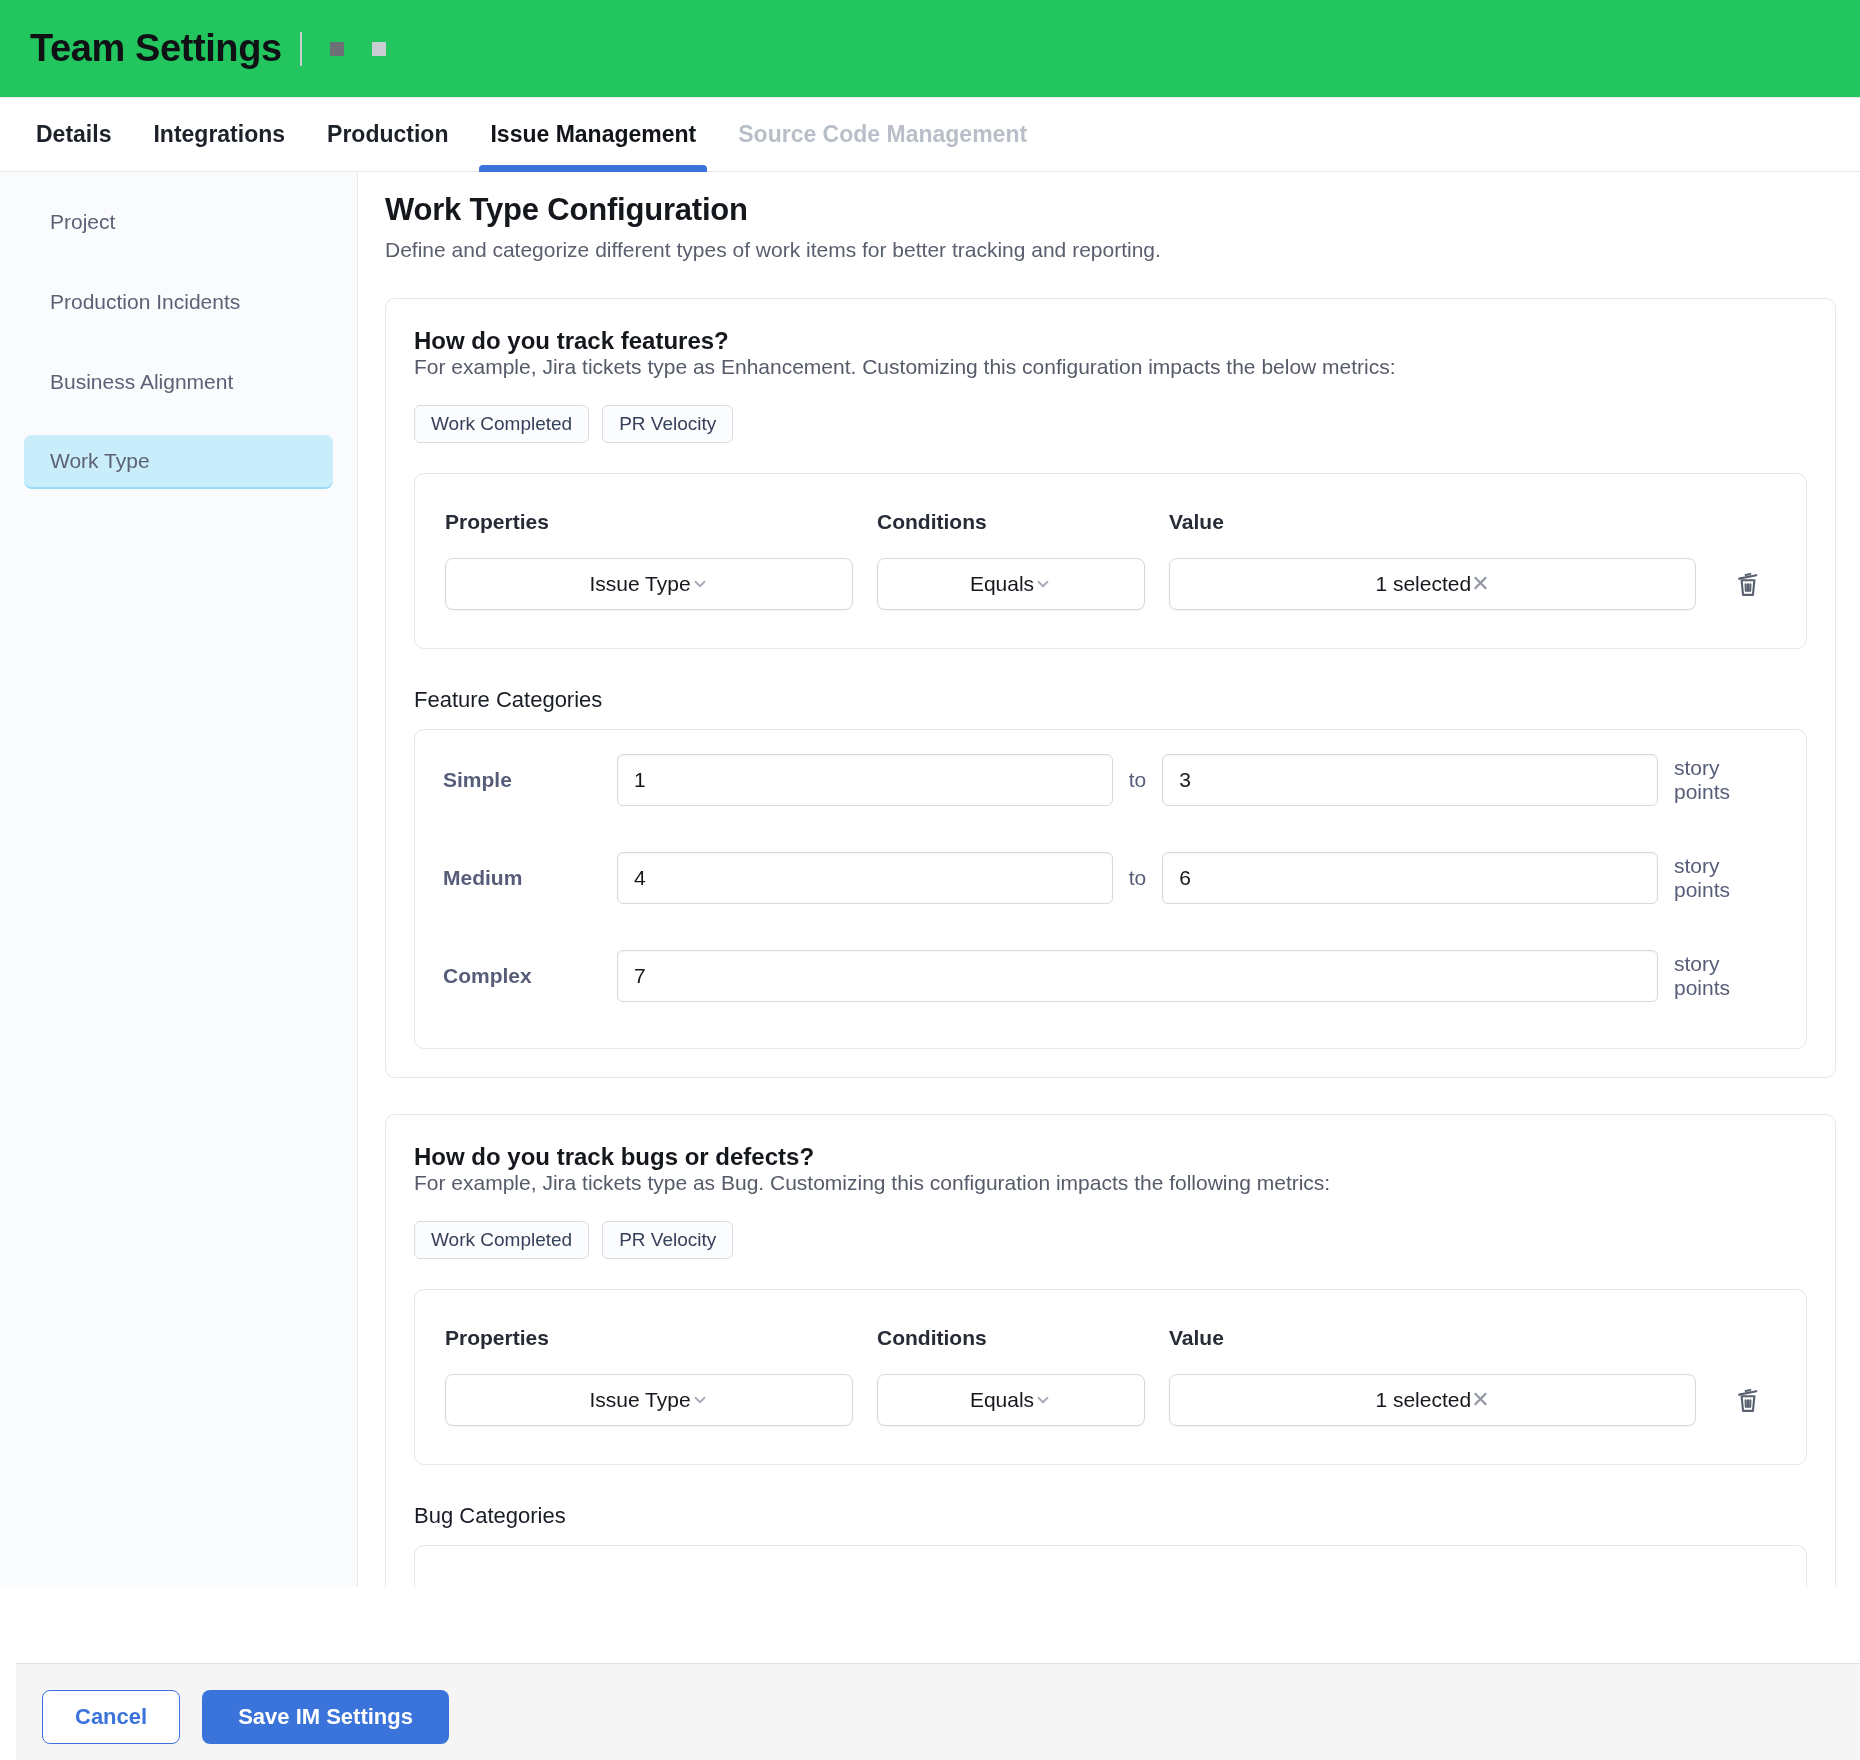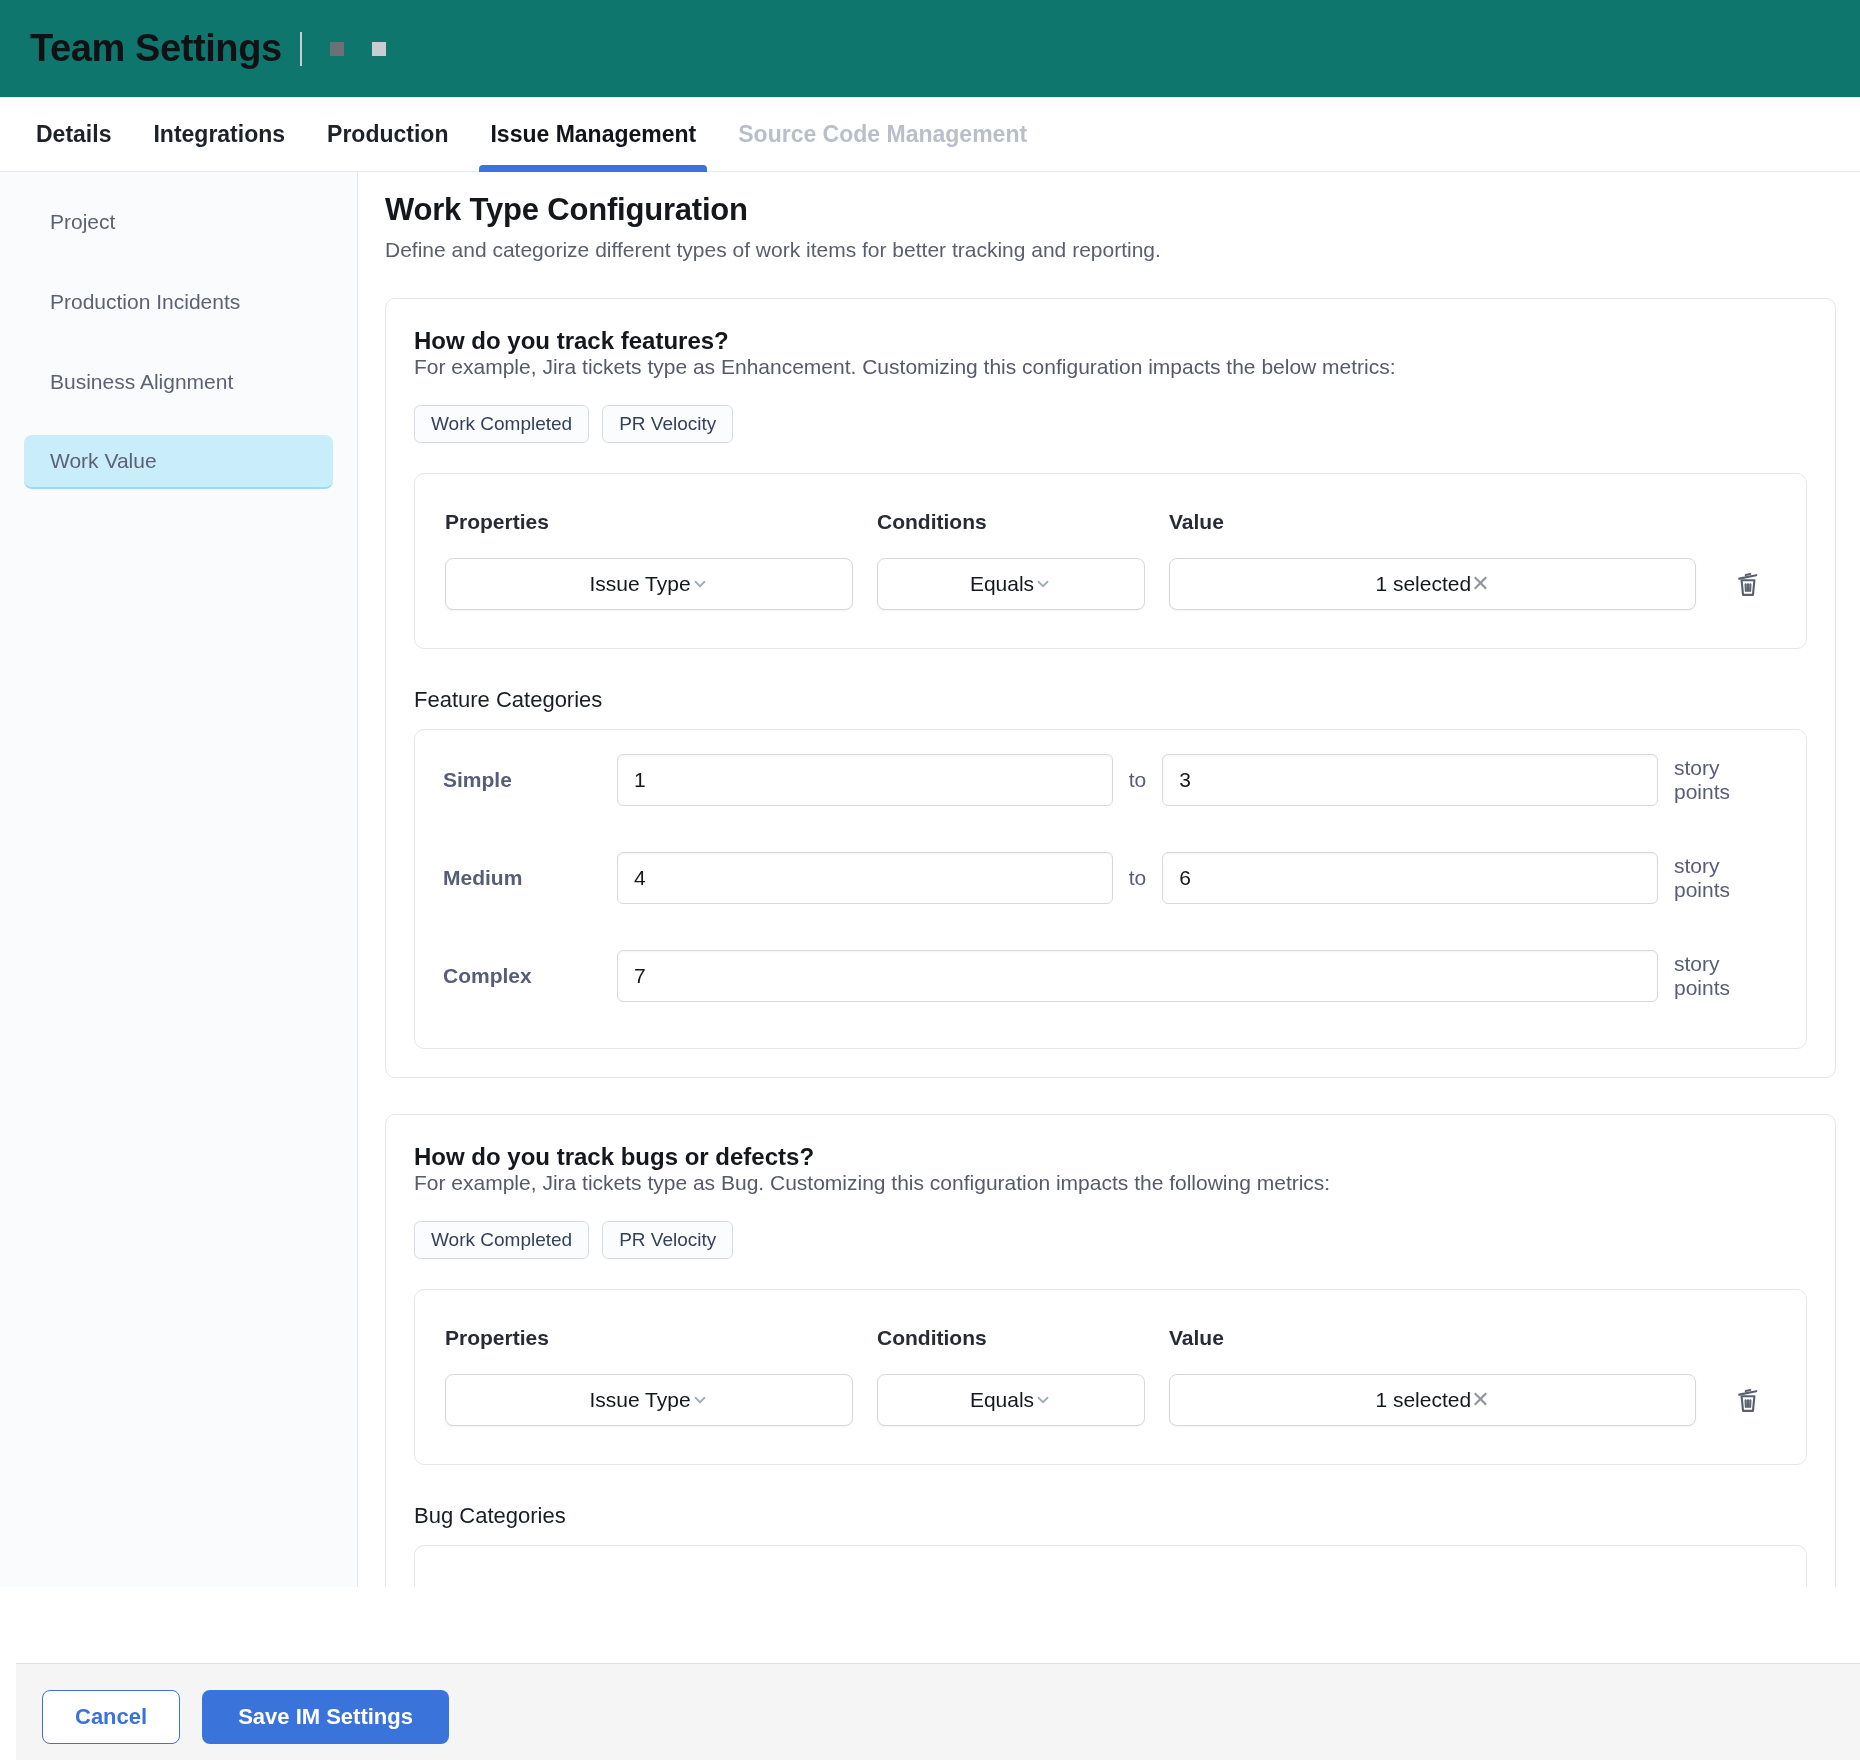--- a/index.html
+++ b/index.html
@@ -5,21 +5,21 @@
   * { margin:0; padding:0; box-sizing:border-box; }
   html,body { background:#ffffff; }
   .page {
     position:relative; width:1860px; height:1760px; background:#ffffff; overflow:hidden;
     font-family:"Liberation Sans","DejaVu Sans",sans-serif; color:#15181d;
   }
 
   
   .header {
     position:absolute; top:0; left:0; right:0; height:98px;
-    display:flex; align-items:center; padding-left:30px; background:#0f766e;
+    display:flex; align-items:center; padding-left:30px; background:#22c55e;
     border-bottom:1px solid #e8eaee;
   }
   .header h1 { font-size:38px; font-weight:700; color:#0f1115; letter-spacing:-0.4px; }
   .header-divider { width:2px; height:34px; background:#c9cdd3; margin-left:18px; }
   .header-square { width:14px; height:14px; margin-left:28px; }
 
   
   .tabbar {
     position:absolute; top:98px; left:0; right:0; height:74px; background:#fff;
     display:flex; align-items:stretch; gap:42px; padding-left:36px;
@@ -132,21 +132,21 @@
       <span>Issue Management</span>
       <span class="tab-underline" style="background-color: rgb(58, 115, 217);"></span>
     </div>
     <div class="tab disabled">Source Code Management</div>
   </div>
 
   <div class="sidebar">
     <div class="side-item">Project</div>
     <div class="side-item">Production Incidents</div>
     <div class="side-item">Business Alignment</div>
-    <div class="side-item active" style="background-color: rgb(201, 237, 250);">Work Value</div>
+    <div class="side-item active" style="background-color: rgb(201, 237, 250);">Work Type</div>
   </div>
 
   <div class="main">
     <div class="page-title">Work Type Configuration</div>
     <div class="page-subtitle">Define and categorize different types of work items for better tracking and reporting.</div>
 
     <div class="card">
       <h3>How do you track features?</h3>
       <div class="card-sub">For example, Jira tickets type as Enhancement. Customizing this configuration impacts the below metrics:</div>
       <div class="badges">

